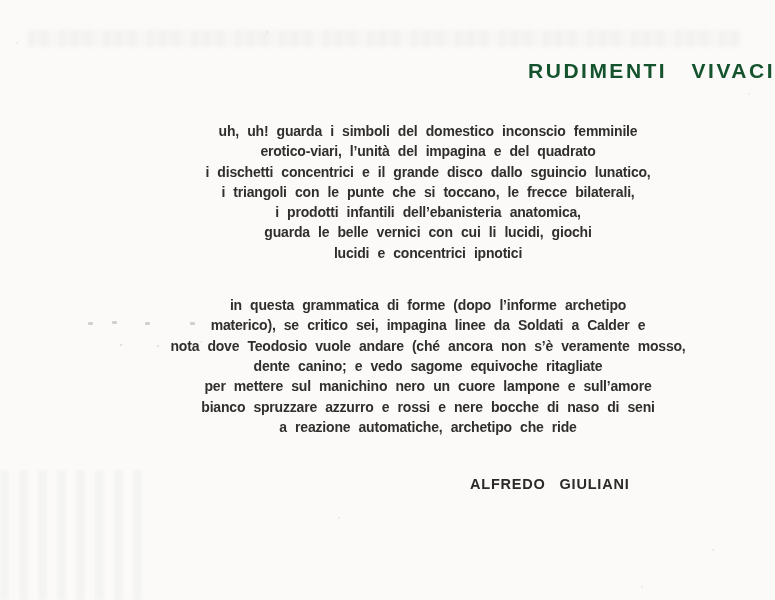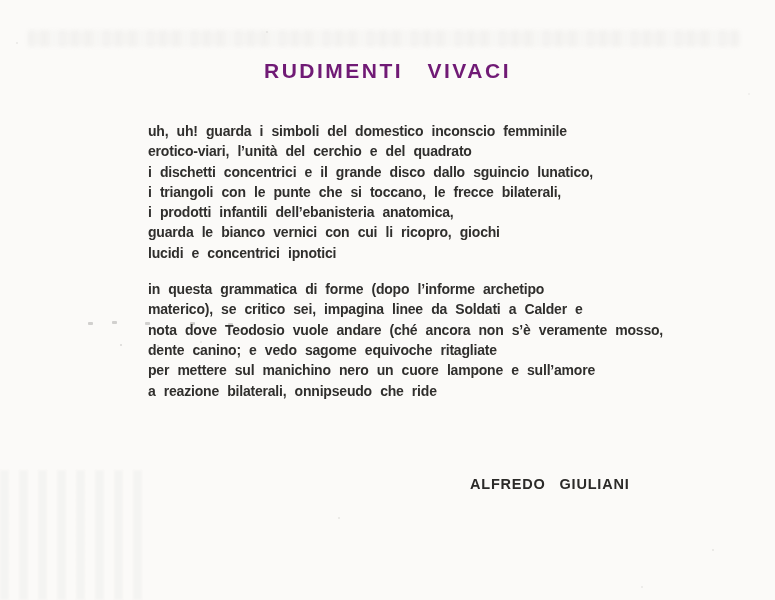--- a/index.html
+++ b/index.html
@@ -41,36 +41,36 @@
       rgba(125,125,120,0.12) 34px, rgba(125,125,120,0.05) 44px);
     filter: blur(2.2px);
     border-radius: 3px;
     opacity: .55;
   }
   .title {
     position: absolute;
     left: 0;
     top: 59px;
     width: 775px;
-    text-align: center;
+    text-align: right;
     font-size: 21px;
     font-weight: bold;
     letter-spacing: 2.5px;
     word-spacing: 16px;
-    color: #701a75;
+    color: #14532d;
     white-space: nowrap;
   }
   .poem {
     position: absolute;
     left: 148px;
     top: 121px;
     width: 560px;
   }
-  .stanza { margin: 0; }
-  .stanza + .stanza { margin-top: 16px; }
+  .stanza { margin: 0; text-align: center; }
+  .stanza + .stanza { margin-top: 32px; }
   .poem-line {
     font-size: 14px;
     font-weight: bold;
     line-height: 20.3px;
     letter-spacing: -0.2px;
     word-spacing: 4.5px;
     white-space: nowrap;
     color: #302f2d;
   }
   .author {
@@ -100,34 +100,35 @@
 <div class="page">
 
   <div class="ghost-band"></div>
   <div class="scan-stripes-left"></div>
 
   <div class="title">RUDIMENTI VIVACI</div>
 
   <div class="poem">
       <div class="stanza">
         <div class="poem-line">uh, uh! guarda i simboli del domestico inconscio femminile</div>
-        <div class="poem-line">erotico-viari, l’unità del cerchio e del quadrato</div>
+        <div class="poem-line">erotico-viari, l’unità del impagina e del quadrato</div>
         <div class="poem-line">i dischetti concentrici e il grande disco dallo sguincio lunatico,</div>
         <div class="poem-line">i triangoli con le punte che si toccano, le frecce bilaterali,</div>
         <div class="poem-line">i prodotti infantili dell’ebanisteria anatomica,</div>
-        <div class="poem-line">guarda le bianco vernici con cui li ricopro, giochi</div>
+        <div class="poem-line">guarda le belle vernici con cui li lucidi, giochi</div>
         <div class="poem-line">lucidi e concentrici ipnotici</div>
       </div>
       <div class="stanza">
         <div class="poem-line">in questa grammatica di forme (dopo l’informe archetipo</div>
         <div class="poem-line">materico), se critico sei, impagina linee da Soldati a Calder e</div>
         <div class="poem-line">nota dove Teodosio vuole andare (ché ancora non s’è veramente mosso,</div>
         <div class="poem-line">dente canino; e vedo sagome equivoche ritagliate</div>
         <div class="poem-line">per mettere sul manichino nero un cuore lampone e sull’amore</div>
-        <div class="poem-line">a reazione bilaterali, onnipseudo che ride</div>
+        <div class="poem-line">bianco spruzzare azzurro e rossi e nere bocche di naso di seni</div>
+        <div class="poem-line">a reazione automatiche, archetipo che ride</div>
       </div>
     </div>
 
   <div class="author">ALFREDO GIULIANI</div>
 
   <div class="speck row" style="left:88px;  top:322px;"></div>
   <div class="speck row" style="left:112px; top:321px;"></div>
   <div class="speck row" style="left:145px; top:322px;"></div>
   <div class="speck row" style="left:190px; top:322px;"></div>
   <div class="speck row" style="left:228px; top:323px;"></div>

